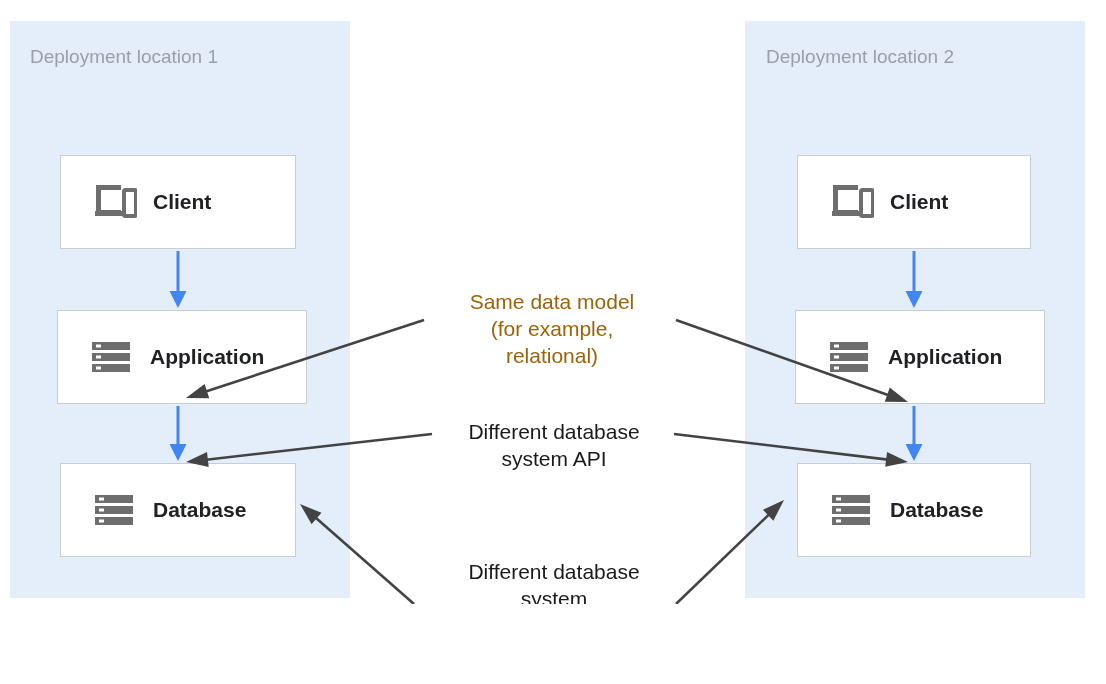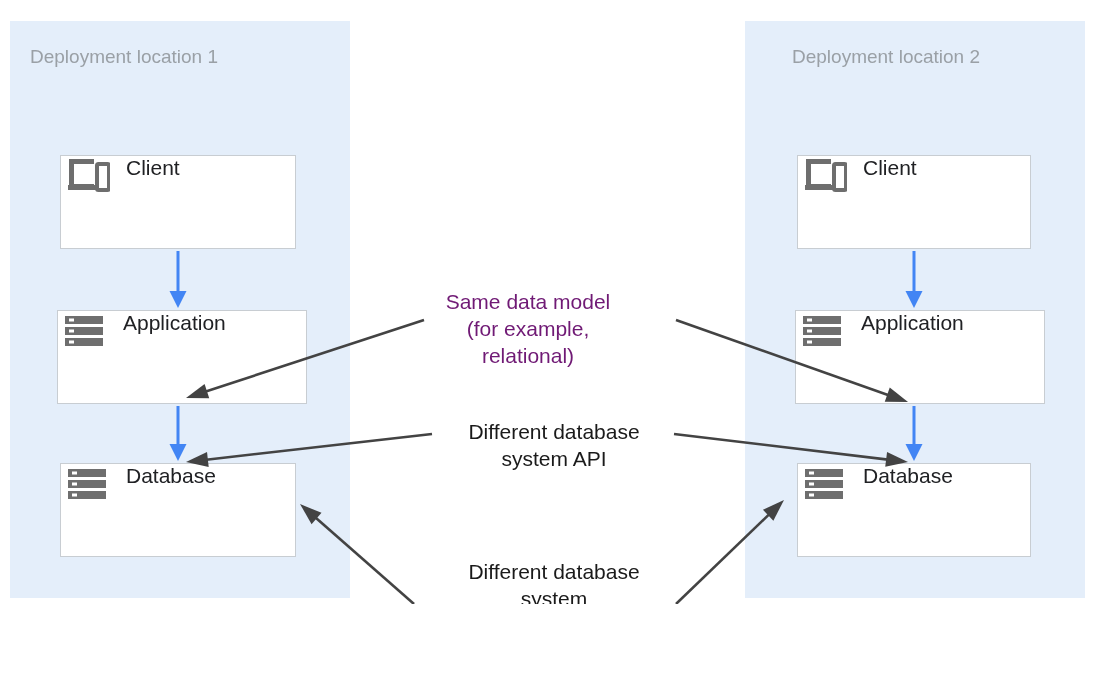--- a/index.html
+++ b/index.html
@@ -30,22 +30,23 @@
     font-size: 19px;
     line-height: 22px;
     white-space: nowrap;
   }
   .node {
     position: absolute;
     background: #ffffff;
     border: 1px solid #c8cdd2;
     box-sizing: border-box;
     display: flex;
-    align-items: flex-start;
-    padding-left: 5px;
+    align-items: center;
+    padding-left: 32px;
+    font-weight: bold;
   }
   .node .icon {
     flex: 0 0 auto;
     width: 44px;
     height: 40px;
     display: block;
   }
   .node .node-label {
     margin-left: 16px;
     font-size: 21px;
@@ -72,21 +73,21 @@
 </style>
 </head>
 <body>
 
 <div id="canvas">
 
   <div class="zone" id="zone-1-rect" style="left: 10px; top: 21px; width: 340px; height: 577px; background: rgb(228, 238, 250);"></div>
   <div class="zone-label" id="zone-1-label" style="left: 30px; top: 46px; color: rgb(154, 160, 166);">Deployment location 1</div>
 
   <div class="zone" id="zone-2-rect" style="left: 745px; top: 21px; width: 340px; height: 577px; background: rgb(228, 238, 250);"></div>
-  <div class="zone-label" id="zone-2-label" style="left: 792px; top: 46px; color: rgb(154, 160, 166);">Deployment location 2</div>
+  <div class="zone-label" id="zone-2-label" style="left: 766px; top: 46px; color: rgb(154, 160, 166);">Deployment location 2</div>
 
   <div class="node" id="node-client-1" style="left: 60px; top: 155px; width: 236px; height: 94px; background: rgb(255, 255, 255); border-color: rgb(200, 205, 210);">
     <span class="icon">
       <svg viewBox="0 0 44 40" width="44" height="40" aria-hidden="true">
         <path fill="#6e6e6e" d="M3 3 h25 v5 H8 v20 h20 v5 H3 z"></path>
         <rect x="2" y="29" width="28" height="5" fill="#6e6e6e"></rect>
         <rect x="31" y="8" width="12" height="26" rx="1.5" fill="none" stroke="#6e6e6e" stroke-width="4"></rect>
       </svg>
     </span>
     <span class="node-label">Client</span>
@@ -152,21 +153,21 @@
         <rect x="6" y="7.5" width="5" height="3" fill="#ffffff"></rect>
         <rect x="2" y="16" width="38" height="8" fill="#6e6e6e"></rect>
         <rect x="6" y="18.5" width="5" height="3" fill="#ffffff"></rect>
         <rect x="2" y="27" width="38" height="8" fill="#6e6e6e"></rect>
         <rect x="6" y="29.5" width="5" height="3" fill="#ffffff"></rect>
       </svg>
     </span>
     <span class="node-label">Database</span>
   </div>
 
-  <div class="annotation" id="annotation-same-data-model" style="left: 420px; top: 288px; width: 216px; color: #701a75;">Same data model
+  <div class="annotation" id="annotation-same-data-model" style="left: 444px; top: 288px; width: 216px; color: #a16207;">Same data model
 (for example,
 relational)</div>
   <div class="annotation" id="annotation-different-database-system-api" style="left: 440px; top: 418px; width: 228px; color: rgb(26, 26, 26);">Different database
 system API</div>
   <div class="annotation" id="annotation-different-database-system" style="left: 440px; top: 558px; width: 228px; color: rgb(26, 26, 26);">Different database
 system</div>
 
   <svg class="overlay" id="arrow-layer" xmlns="http://www.w3.org/2000/svg">
       <g>
         <line x1="178" y1="251" x2="178" y2="293" stroke="#4285f4" stroke-width="3"></line>

